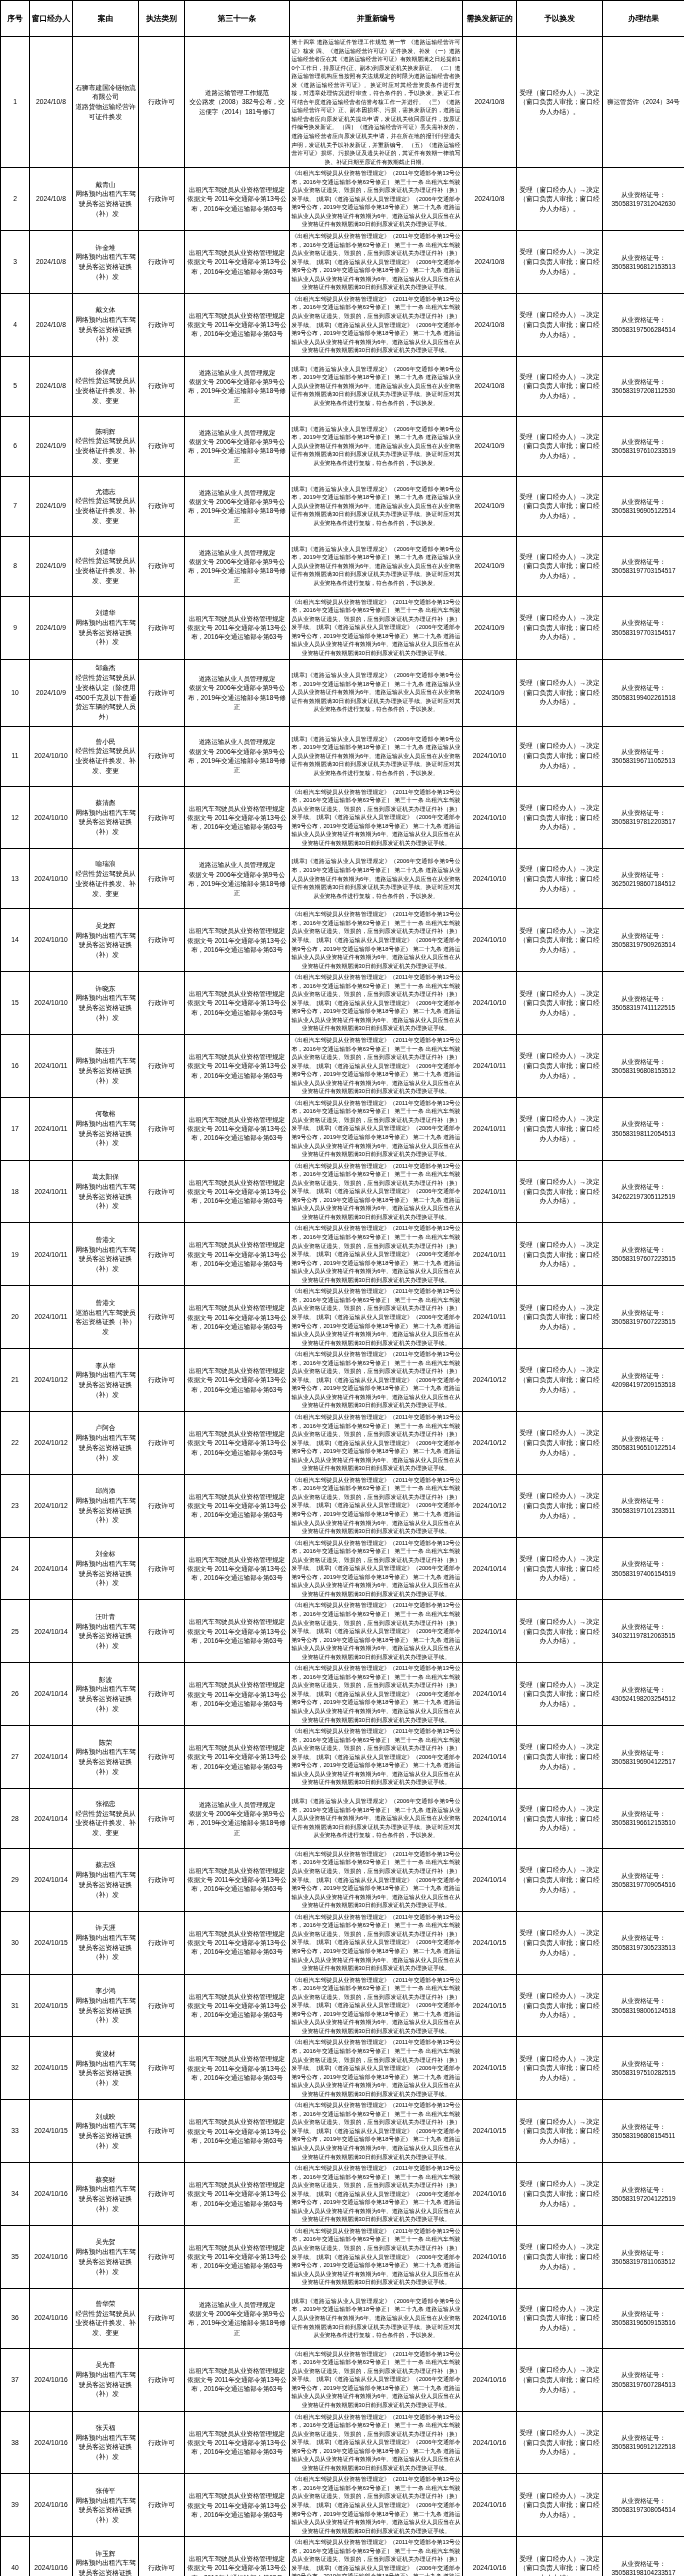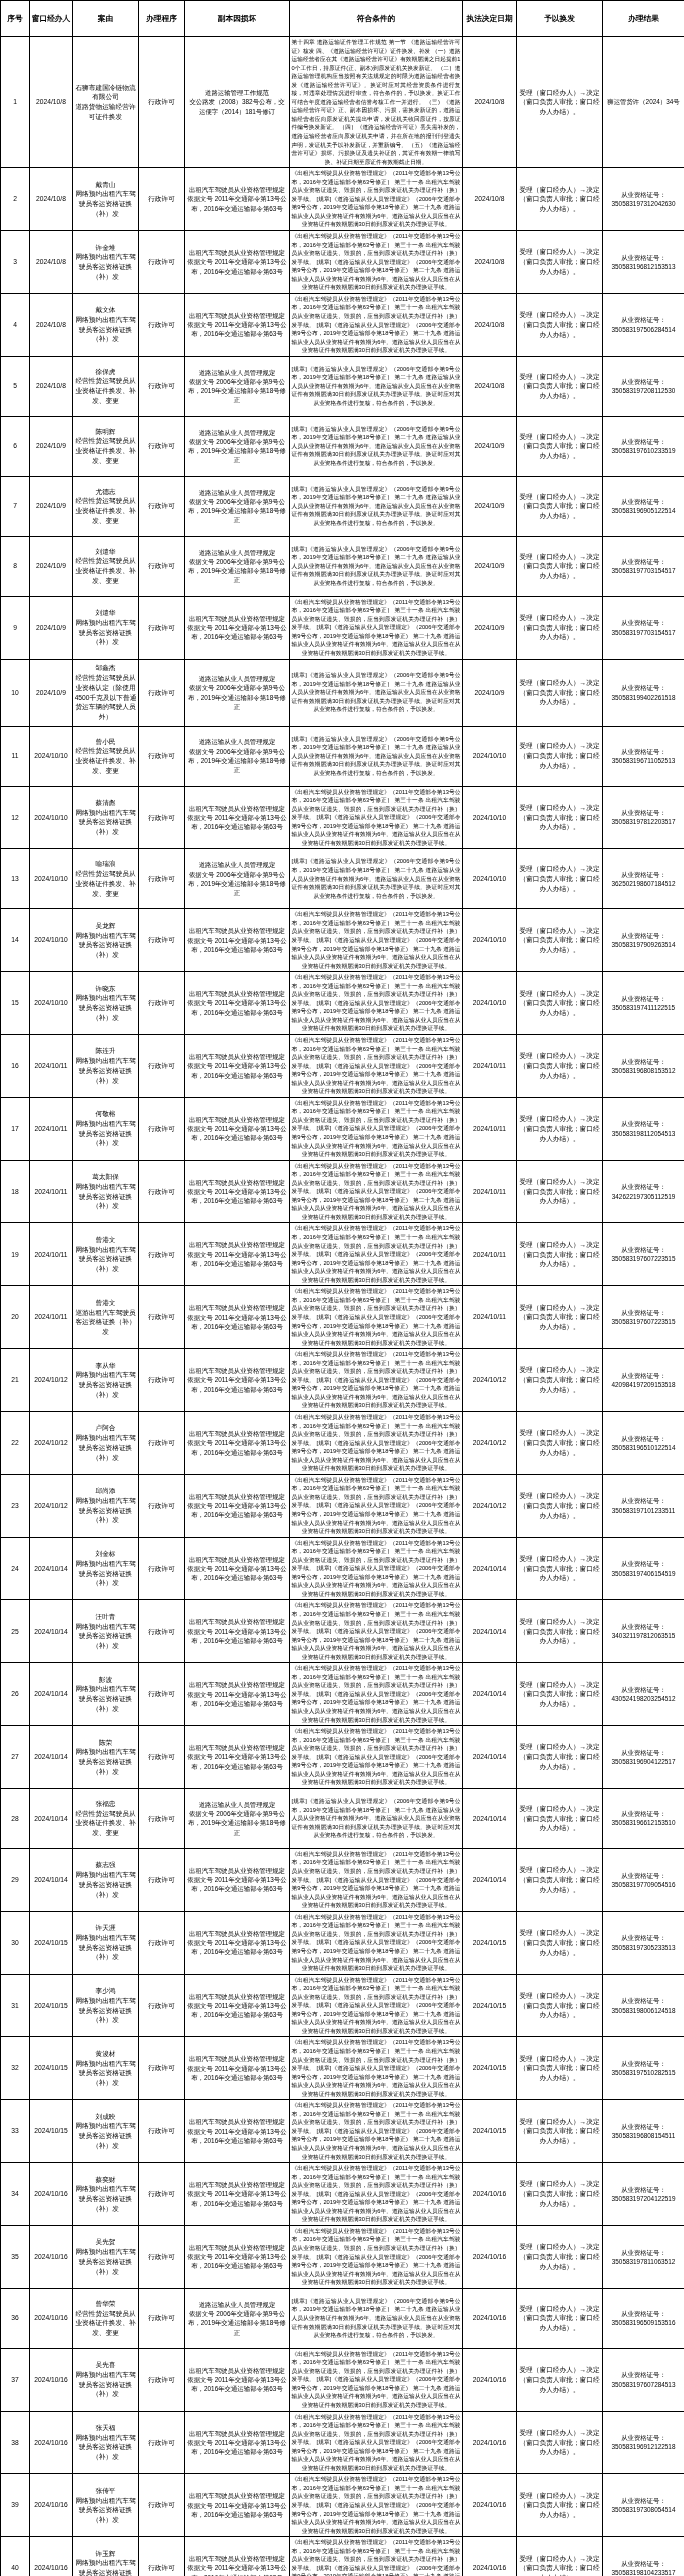--- a/index.html
+++ b/index.html
@@ -31,24 +31,24 @@
     <col class="c5">
       <col class="c6">
       <col class="c7">
       <col class="c8">
   </colgroup>
   <thead>
     <tr>
       <th>序号</th>
       <th>窗口经办人</th>
       <th>案由</th>
-      <th>办理程序</th>
-      <th>副本因损坏</th>
-      <th>符合条件的</th>
-      <th>执法决定日期</th>
+      <th>执法类别</th>
+      <th>第三十一条</th>
+      <th>并重新编号</th>
+      <th>需换发新证的</th>
       <th>予以换发</th>
       <th>办理结果</th>
     </tr>
   </thead>
   <tbody>
       <tr class="tA">
         <td>1</td>
         <td>2024/10/8</td>
         <td>石狮市建国冷链物流有限公司
 道路货物运输经营许可证件换发</td>

